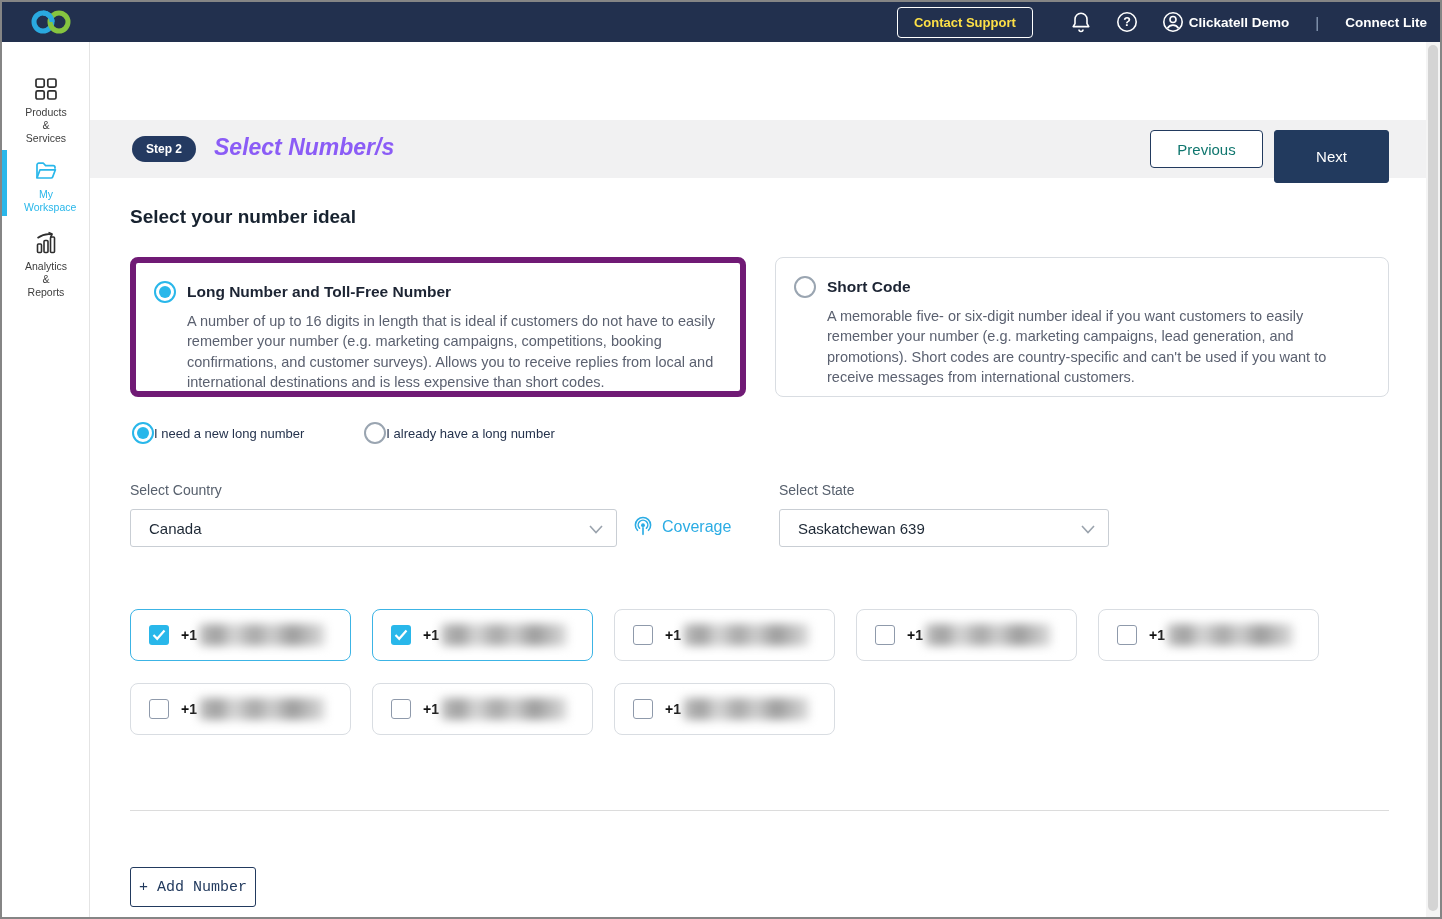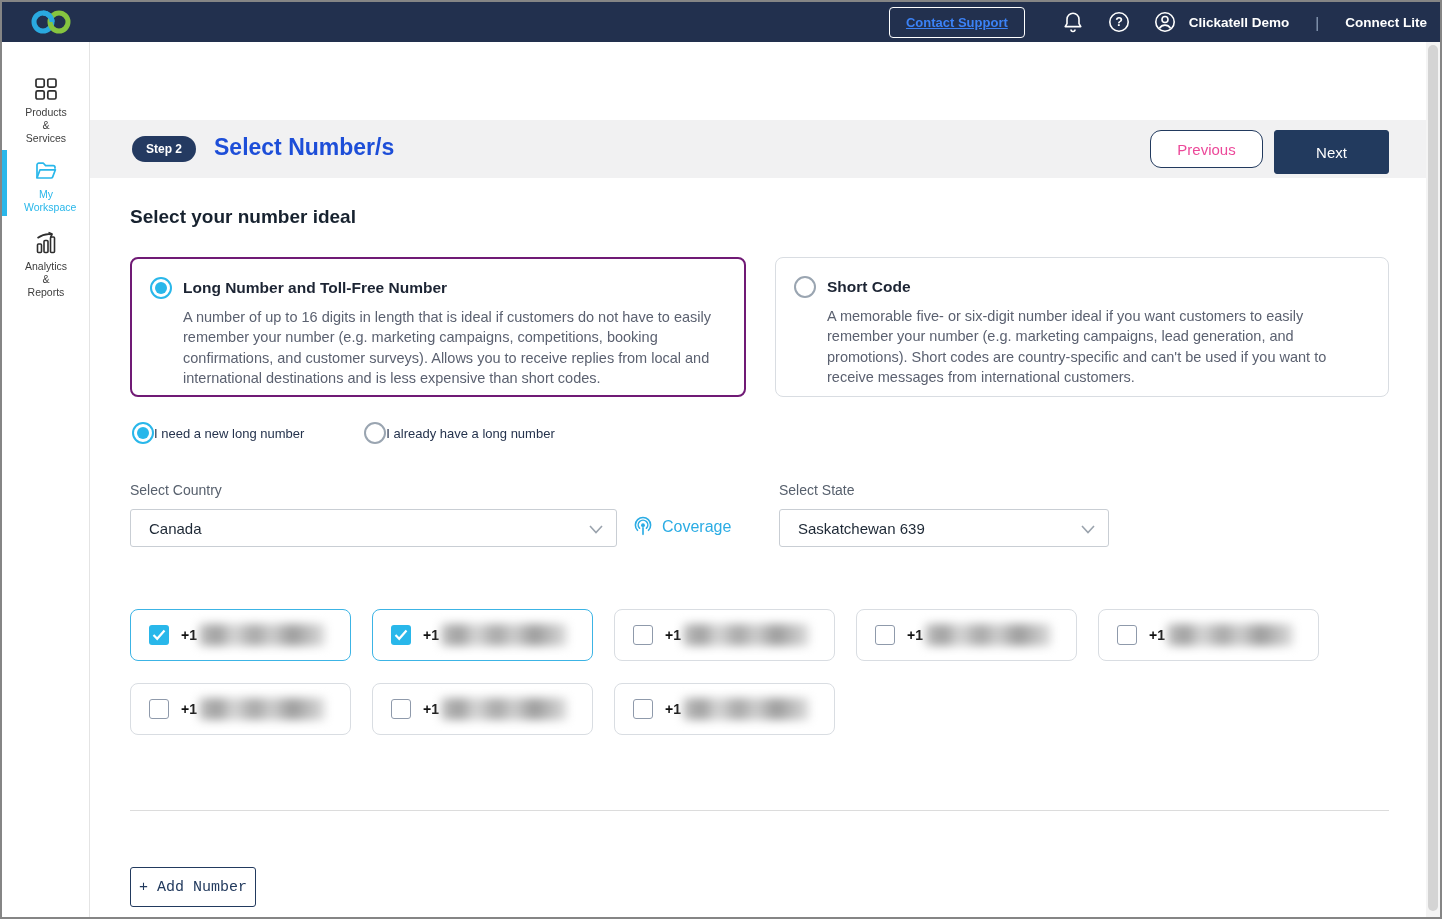--- a/index.html
+++ b/index.html
@@ -15,25 +15,25 @@
     position:absolute; left:2px; top:2px; right:2px; height:40px;
     background:#22304e; display:flex; align-items:center;
   }
   .logo { position:absolute; left:28px; top:5px; width:42px; height:30px; }
   .topbar-right {
     position:absolute; right:13px; top:0; height:40px;
     display:flex; align-items:center; gap:22px; color:#ffffff;
   }
   .btn-contact {
     border:1px solid #ffffff; border-radius:4px; background:transparent;
-    color:#3b82f6; font-weight:bold; font-size:13px; padding:7px 16px;
-    margin-right:14px; cursor:pointer; font-family:inherit;text-decoration:underline;
+    color:#fde047; font-weight:bold; font-size:13px; padding:7px 16px;
+    margin-right:14px; cursor:pointer; font-family:inherit;
   }
   .top-icon { width:24px; height:24px; display:block; cursor:pointer; }
-  .user-cluster { display:flex; align-items:center; gap:12px; }
+  .user-cluster { display:flex; align-items:center; gap:4px; }
   .user-name { font-weight:bold; font-size:13.5px; }
   .top-sep { color:#8fa0bb; font-size:15px; margin:0 4px; }
   .product-name { font-weight:bold; font-size:13.5px; }
 
   
   .sidebar {
     position:absolute; left:2px; top:42px; width:88px; bottom:2px;
     background:#ffffff; border-right:1px solid #e4e4e4;
   }
   .side-item { position:absolute; left:0; width:88px; text-align:center; cursor:pointer; }
@@ -48,36 +48,36 @@
   .breadcrumb { position:absolute; left:42px; top:30px; font-size:15px; color:#5a5a5a; }
   .crumb-link { color:#1d4070; text-decoration:none; cursor:pointer; }
   .crumb-sep { color:#4a4a4a; margin:0 9px; }
   .crumb-current { color:#121f2c; font-weight:bold; }
 
   .step-strip { position:absolute; left:0; top:78px; right:0; height:58px; background:#f1f1f2; }
   .step-badge {
     position:absolute; left:42px; top:16px; background:#243a61; color:#ffffff;
     font-size:12px; font-weight:bold; padding:6px 14px; border-radius:14px;
   }
-  .step-title { position:absolute; left:124px; top:14px; font-size:23px; font-weight:bold; color:#1d4ed8; }
+  .step-title { position:absolute; left:124px; top:14px; font-size:23px; font-weight:bold; color:#8b5cf6;font-style:italic; }
   .strip-buttons { position:absolute; right:51px; top:10px; display:flex; gap:11px; }
   .btn-previous {
-    width:113px; height:38px; background:#ffffff; border:1px solid #223a5e; border-radius:11px;
-    color:#ec4899; font-size:15px; cursor:pointer; font-family:inherit;
+    width:113px; height:38px; background:#ffffff; border:1px solid #223a5e; border-radius:4px;
+    color:#0f766e; font-size:15px; cursor:pointer; font-family:inherit;
   }
   .btn-next {
-    width:115px; height:44px; background:#223a5e; border:1px solid #223a5e; border-radius:3px;
+    width:115px; height:53px; background:#223a5e; border:1px solid #223a5e; border-radius:3px;
     color:#ffffff; font-size:15px; cursor:pointer; font-family:inherit;
   }
 
   .section-title { position:absolute; left:40px; top:164px; font-size:19px; font-weight:bold; color:#17222f; }
 
   
   .type-card { position:absolute; top:215px; height:140px; border-radius:8px; background:#ffffff; cursor:pointer; }
-  .type-card.selected { left:40px; width:616px; border:2px solid #701a75; }
+  .type-card.selected { left:40px; width:616px; border:6px solid #701a75; }
   .type-card.unselected { left:685px; width:614px; border:1px solid #d9dde2; }
   .card-inner { position:absolute; left:18px; top:18px; right:16px; }
   .card-head { display:flex; align-items:center; gap:11px; }
   .radio { width:22px; height:22px; border-radius:50%; background:#ffffff; flex:0 0 auto; position:relative; cursor:pointer; }
   .radio.on { border:2px solid #29b7ea; }
   .radio.on::after { content:""; position:absolute; left:3px; top:3px; width:12px; height:12px; border-radius:50%; background:#29b7ea; }
   .radio.off { border:2px solid #9aa5b1; }
   .card-title { font-size:15.5px; font-weight:bold; color:#1c2433; }
   .card-desc { margin:8px 0 0 33px; font-size:14.5px; line-height:1.4; color:#5b6170; }
 

